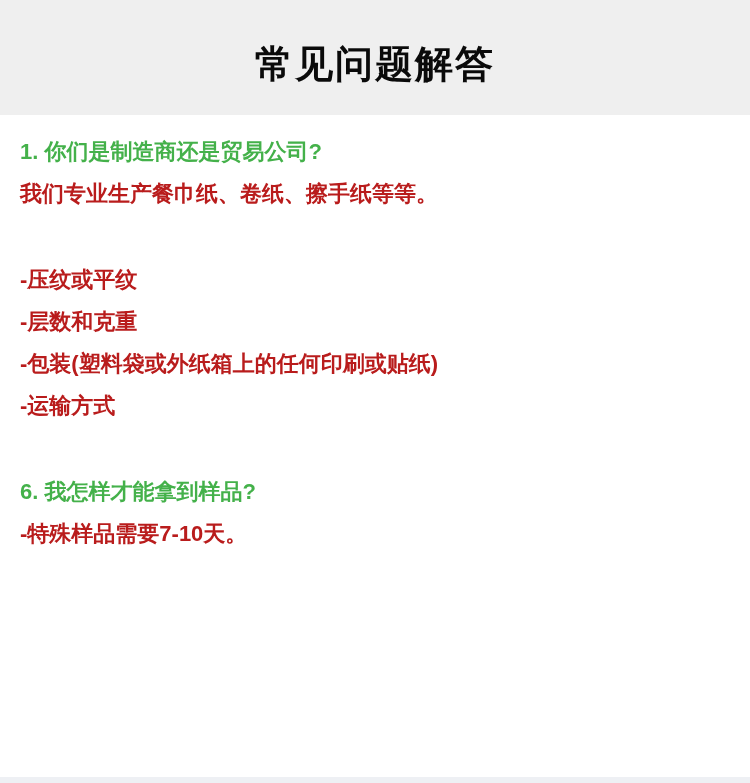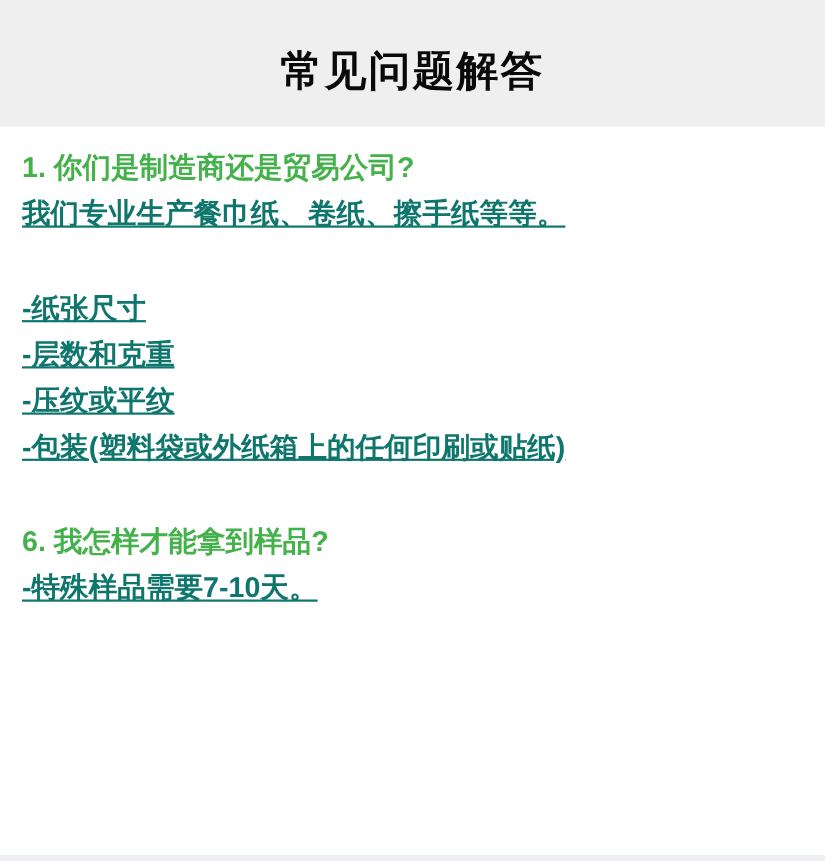--- a/index.html
+++ b/index.html
@@ -30,31 +30,30 @@
     letter-spacing: 2px;
   }
   .content {
     padding: 16px 20px 0 20px;
   }
   .faq-section {
     margin: 0 0 44px 0;
   }
   .line {
     margin: 0;
-    font-size: 26px;
+    font-size: 22px;
     line-height: 42px;
     font-weight: bold;
     white-space: nowrap;
   }
   .question {
     color: var(--accent, #44b14a);
   }
   .answer {
-    color: #0f766e;
-    text-decoration: underline;
+    color: #b91c1c;
   }
   .footer-strip {
     position: absolute;
     left: 0;
     bottom: 0;
     width: 750px;
     height: 6px;
     background: #eef0f4;
   }
 </style>
@@ -68,24 +67,24 @@
   </header>
 
   <main class="content">
 
     <section class="faq-section">
       <p class="line question">1. 你们是制造商还是贸易公司?</p>
       <p class="line answer">我们专业生产餐巾纸、卷纸、擦手纸等等。</p>
     </section>
 
     <section class="faq-section">
-      <p class="line answer">-纸张尺寸</p>
+      <p class="line answer">-压纹或平纹</p>
       <p class="line answer">-层数和克重</p>
-      <p class="line answer">-压纹或平纹</p>
       <p class="line answer">-包装(塑料袋或外纸箱上的任何印刷或贴纸)</p>
+      <p class="line answer">-运输方式</p>
     </section>
 
     <section class="faq-section">
       <p class="line question">6. 我怎样才能拿到样品?</p>
       <p class="line answer">-特殊样品需要7-10天。</p>
     </section>
 
   </main>
 
   <div class="footer-strip"></div>

